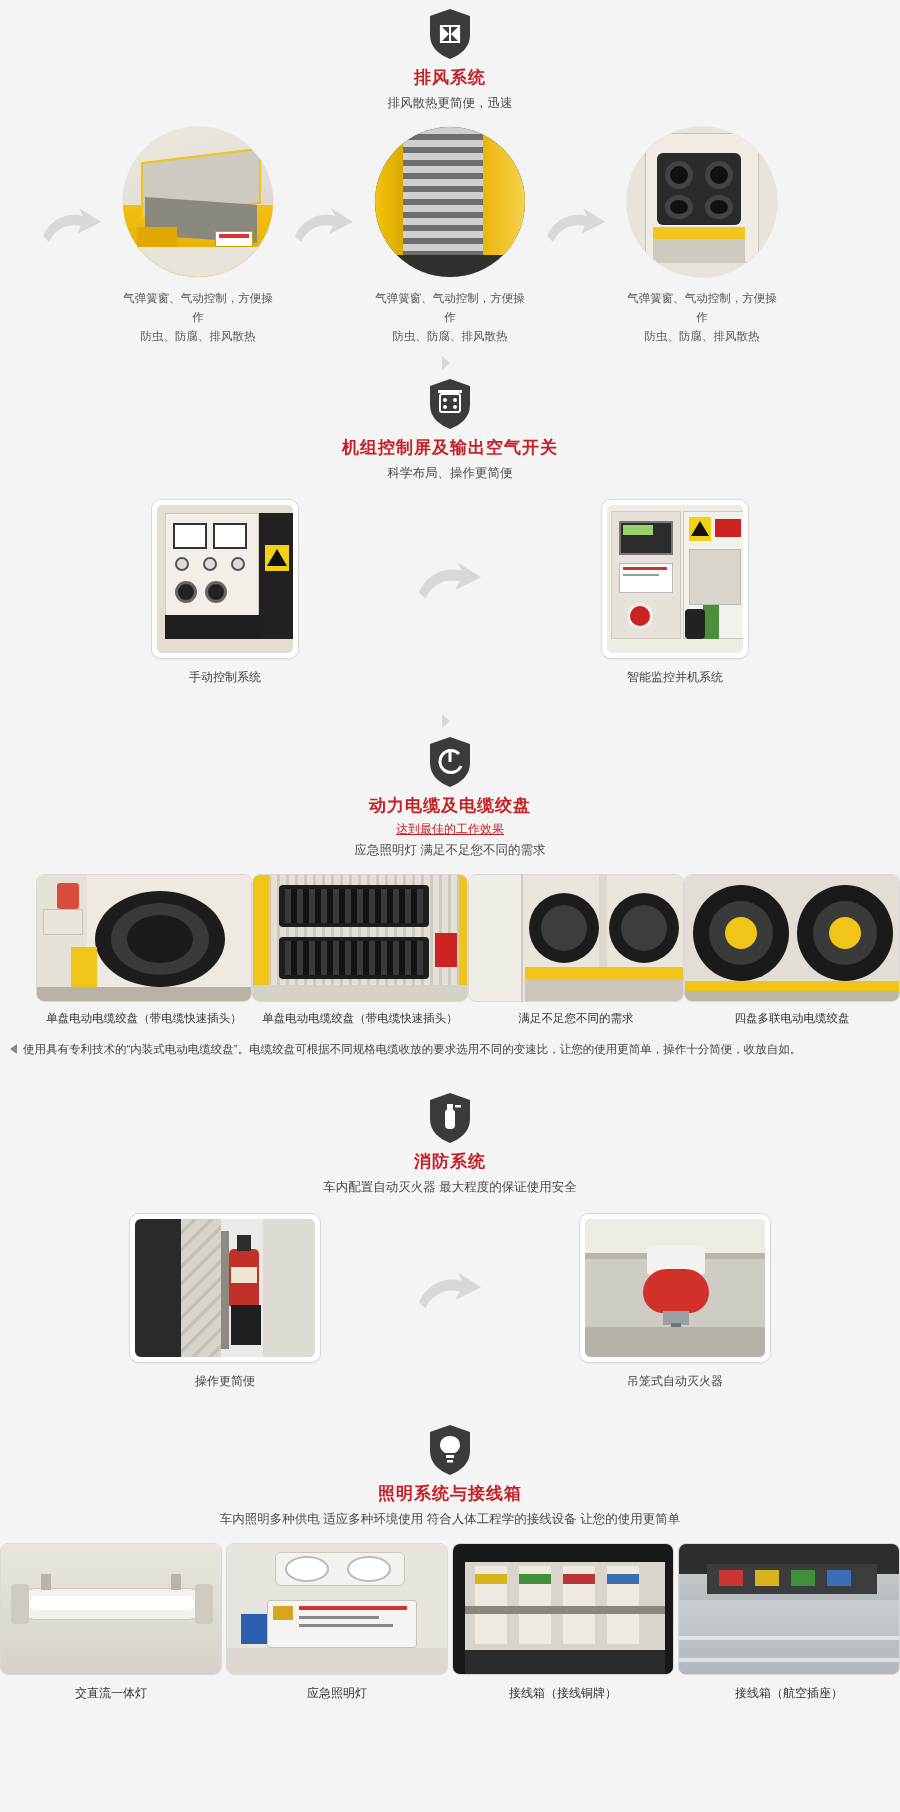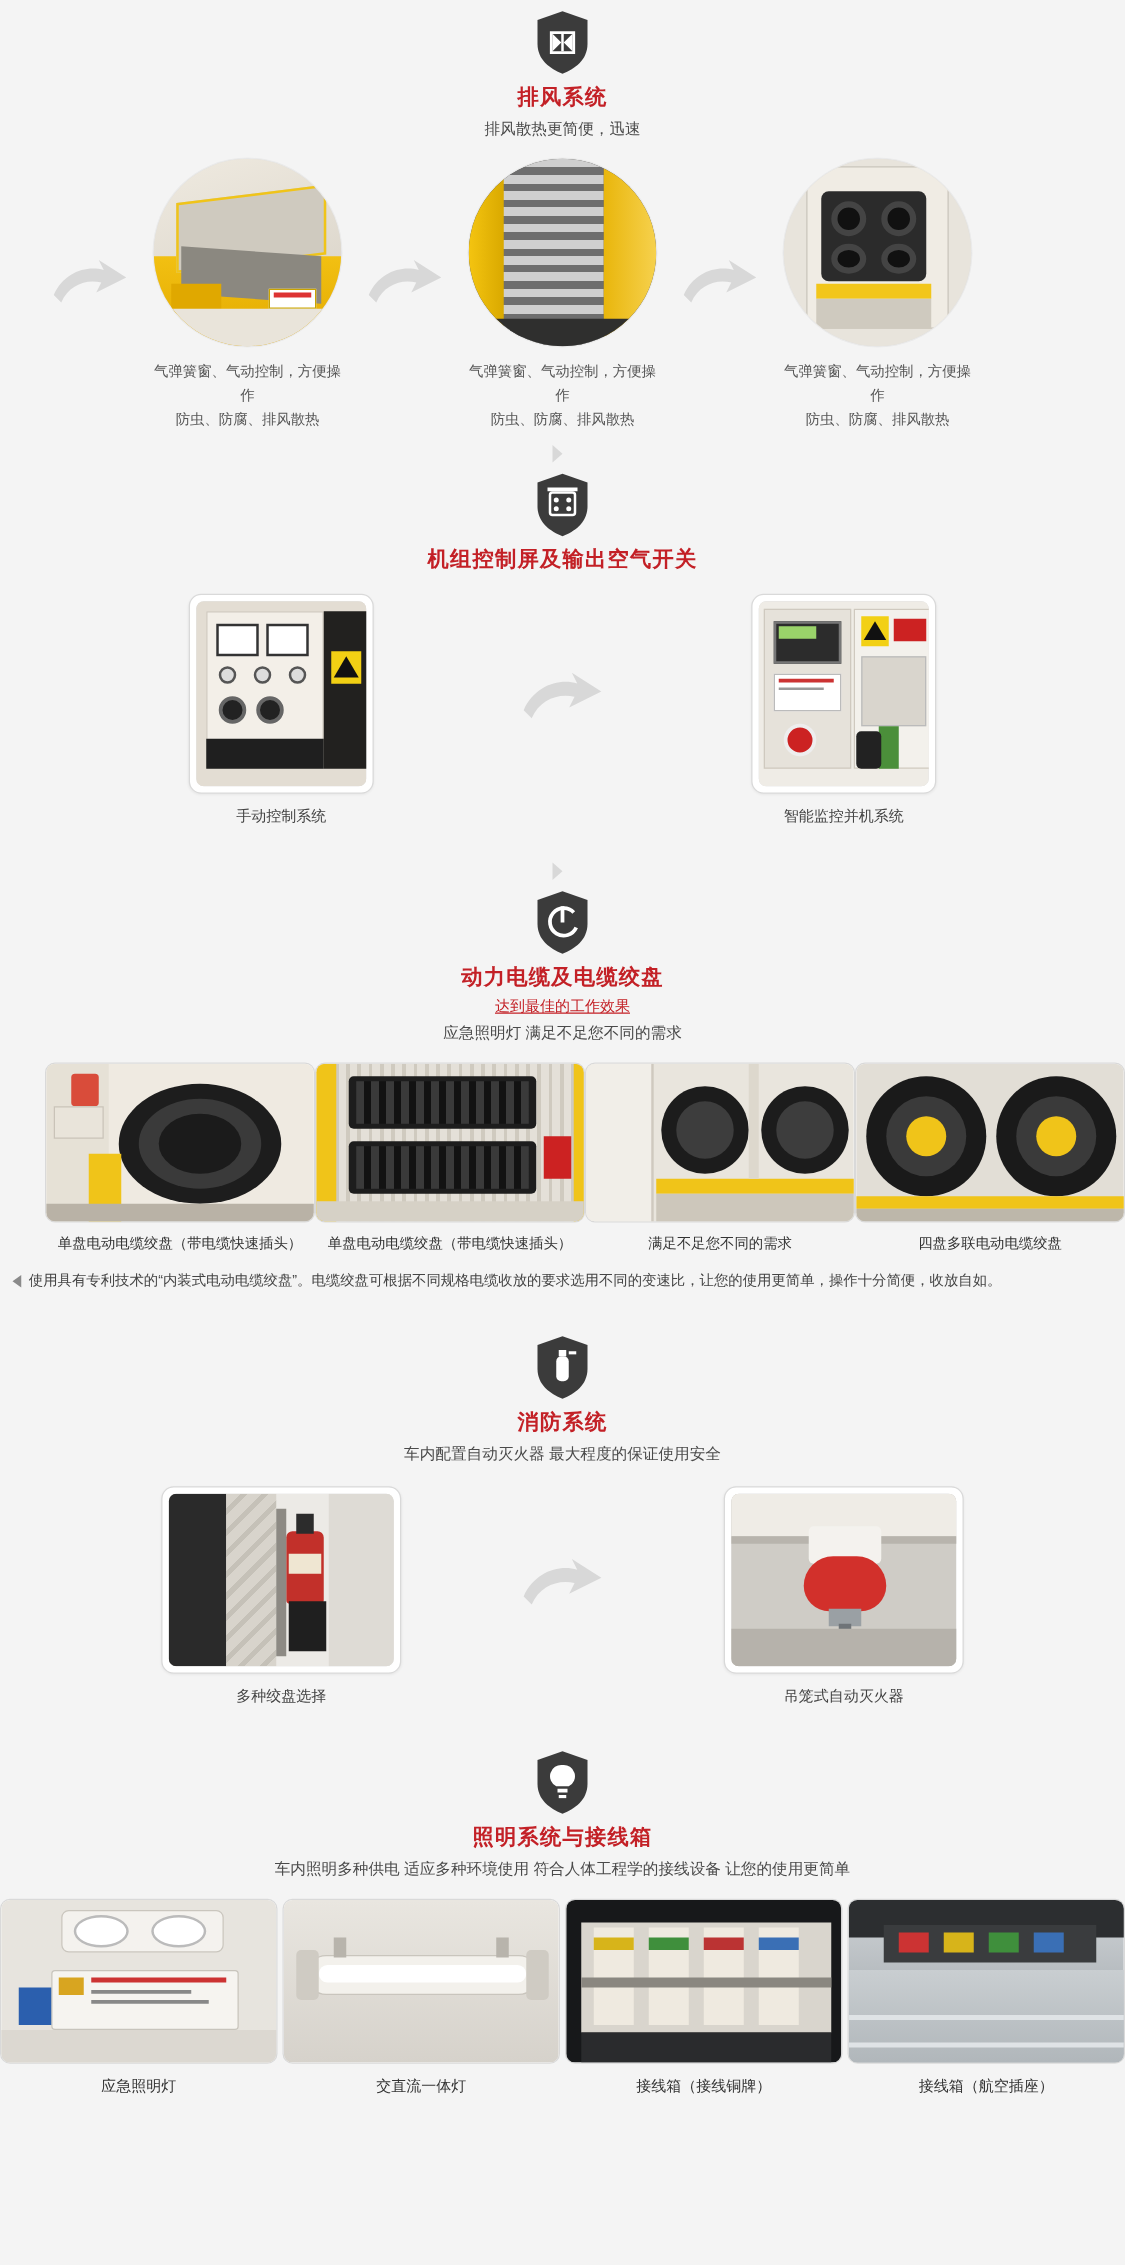--- a/index.html
+++ b/index.html
@@ -182,20 +182,21 @@
         <path d="M22 1 L42 8 V27 C42 40 32 47 22 51 C12 47 2 40 2 27 V8 Z" fill="#3b3b3b"></path>
         <rect x="12" y="16" width="20" height="18" rx="2" fill="none" stroke="#fff" stroke-width="2"></rect>
         <circle cx="17" cy="22" r="2" fill="#fff"></circle>
           <circle cx="27" cy="22" r="2" fill="#fff"></circle>
         <circle cx="17" cy="29" r="2" fill="#fff"></circle>
           <circle cx="27" cy="29" r="2" fill="#fff"></circle>
         <rect x="10" y="12" width="24" height="3" fill="#fff"></rect>
       </svg>
     </div>
     <div class="sec-title">机组控制屏及输出空气开关</div>
+    <div class="sec-sub">科学布局、操作更简便</div>
   </div>
 
   <div class="panel-row">
     <div style="width:290px;">
       <div class="panel" style="width:148px;margin:0 auto;">
         <div class="ph" style="height:148px;">
           <div class="scene">
             <div class="sh" style="inset:0;background:#e3ddd3;"></div>
             <div class="sh" style="left:8px;top:8px;width:94px;height:126px;background:#f3efe8;border:1px solid #cfc9bf;"></div>
             <div class="sh" style="left:16px;top:18px;width:34px;height:26px;background:#fff;border:2px solid #333;"></div>
@@ -361,21 +362,21 @@
             <div class="sh" style="left:46px;top:0;width:40px;height:138px;background:repeating-linear-gradient(135deg,#d8d4cc 0 8px,#c5c1b8 8px 12px);"></div>
             <div class="sh" style="left:94px;top:30px;width:30px;height:58px;background:#c2302a;border-radius:5px 5px 3px 3px;"></div>
             <div class="sh" style="left:102px;top:16px;width:14px;height:16px;background:#2c2c2c;"></div>
             <div class="sh" style="left:96px;top:48px;width:26px;height:16px;background:#efe6d2;"></div>
             <div class="sh" style="left:96px;top:86px;width:30px;height:40px;background:#1f1f1f;"></div>
             <div class="sh" style="left:86px;top:12px;width:8px;height:118px;background:#8d8a84;"></div>
             <div class="sh" style="left:128px;top:0;width:64px;height:138px;background:#dedbd5;"></div>
           </div>
         </div>
       </div>
-      <div class="panel-cap">多种绞盘选择</div>
+      <div class="panel-cap">操作更简便</div>
     </div>
 
     <div style="width:160px;text-align:center;">
       <svg width="74" height="60" viewBox="0 0 66 56">
         <path d="M4 30 C12 12 30 6 44 10 L40 2 L62 16 L38 28 L42 20 C30 17 16 22 10 36 Z" fill="#d8d8d8"></path>
       </svg>
     </div>
 
     <div style="width:290px;">
       <div class="panel" style="width:192px;margin:0 auto;">
@@ -407,49 +408,49 @@
       </svg>
     </div>
     <div class="sec-title">照明系统与接线箱</div>
     <div class="sec-sub">车内照明多种供电 适应多种环境使用 符合人体工程学的接线设备 让您的使用更简单</div>
   </div>
 
   <div class="strip2">
     <div class="cell">
       <div class="ph">
         <div class="scene">
+          <div class="sh" style="inset:0;background:linear-gradient(180deg,#e9e6e0,#d6d2cb);"></div>
+          <div class="sh" style="left:18px;top:44px;width:186px;height:32px;border-radius:16px;background:#f3f1ec;border:1px solid #c9c5bd;"></div>
+          <div class="sh" style="left:28px;top:52px;width:166px;height:14px;border-radius:8px;background:#fff;"></div>
+          <div class="sh" style="left:10px;top:40px;width:18px;height:40px;background:#cfcbc3;border-radius:4px;"></div>
+          <div class="sh" style="left:194px;top:40px;width:18px;height:40px;background:#cfcbc3;border-radius:4px;"></div>
+          <div class="sh" style="left:40px;top:30px;width:10px;height:16px;background:#b8b4ac;"></div>
+          <div class="sh" style="left:170px;top:30px;width:10px;height:16px;background:#b8b4ac;"></div>
+        </div>
+      </div>
+      <div class="cap">交直流一体灯</div>
+    </div>
+
+    <div class="cell">
+      <div class="ph">
+        <div class="scene">
           <div class="sh" style="inset:0;background:#e7e4de;"></div>
           <div class="sh" style="left:48px;top:8px;width:130px;height:34px;background:#f4f2ee;border-radius:6px;border:1px solid #cac6be;"></div>
           <div class="sh" style="left:58px;top:12px;width:44px;height:26px;border-radius:50%;background:#fff;border:2px solid #bbb;"></div>
           <div class="sh" style="left:120px;top:12px;width:44px;height:26px;border-radius:50%;background:#fff;border:2px solid #bbb;"></div>
           <div class="sh" style="left:40px;top:56px;width:150px;height:48px;background:#f6f4f0;border:1px solid #c8c4bc;border-radius:3px;"></div>
           <div class="sh" style="left:46px;top:62px;width:20px;height:14px;background:#d8a520;"></div>
           <div class="sh" style="left:72px;top:62px;width:108px;height:4px;background:#c33;"></div>
           <div class="sh" style="left:72px;top:72px;width:80px;height:3px;background:#888;"></div>
           <div class="sh" style="left:72px;top:80px;width:94px;height:3px;background:#888;"></div>
           <div class="sh" style="left:14px;top:70px;width:26px;height:30px;background:#2b5fae;"></div>
           <div class="sh" style="left:0;top:104px;width:222px;height:28px;background:#dcd8d1;"></div>
         </div>
       </div>
       <div class="cap">应急照明灯</div>
-    </div>
-
-    <div class="cell">
-      <div class="ph">
-        <div class="scene">
-          <div class="sh" style="inset:0;background:linear-gradient(180deg,#e9e6e0,#d6d2cb);"></div>
-          <div class="sh" style="left:18px;top:44px;width:186px;height:32px;border-radius:16px;background:#f3f1ec;border:1px solid #c9c5bd;"></div>
-          <div class="sh" style="left:28px;top:52px;width:166px;height:14px;border-radius:8px;background:#fff;"></div>
-          <div class="sh" style="left:10px;top:40px;width:18px;height:40px;background:#cfcbc3;border-radius:4px;"></div>
-          <div class="sh" style="left:194px;top:40px;width:18px;height:40px;background:#cfcbc3;border-radius:4px;"></div>
-          <div class="sh" style="left:40px;top:30px;width:10px;height:16px;background:#b8b4ac;"></div>
-          <div class="sh" style="left:170px;top:30px;width:10px;height:16px;background:#b8b4ac;"></div>
-        </div>
-      </div>
-      <div class="cap">交直流一体灯</div>
     </div>
 
     <div class="cell">
       <div class="ph">
         <div class="scene">
           <div class="sh" style="inset:0;background:#17181a;"></div>
           <div class="sh" style="left:12px;top:18px;width:200px;height:88px;background:#d9d5cd;"></div>
           <div class="sh" style="left:22px;top:22px;width:32px;height:78px;background:#efeae0;"></div>
           <div class="sh" style="left:66px;top:22px;width:32px;height:78px;background:#efeae0;"></div>
           <div class="sh" style="left:110px;top:22px;width:32px;height:78px;background:#efeae0;"></div>

